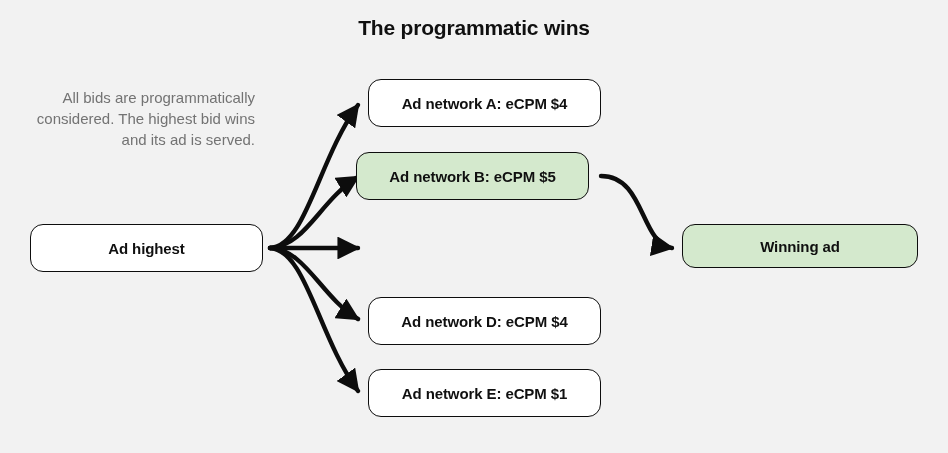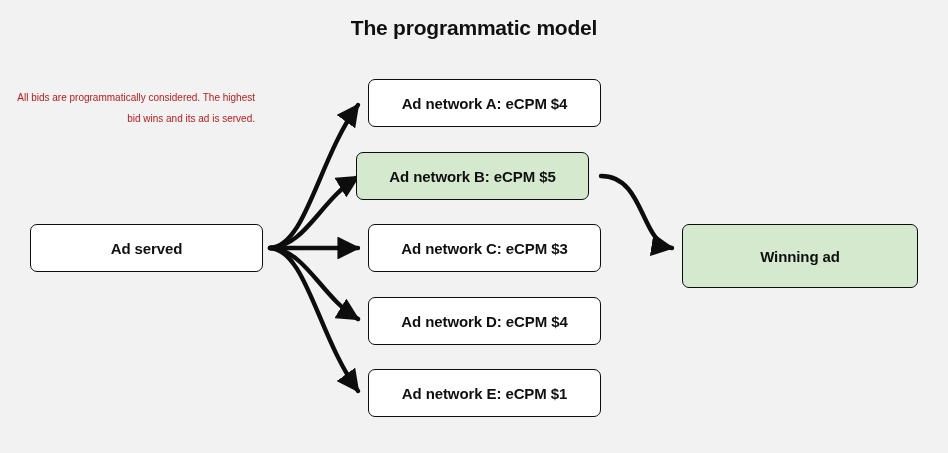--- a/index.html
+++ b/index.html
@@ -36,89 +36,86 @@
     font-weight: bold;
     color: #101010;
     letter-spacing: -0.2px;
   }
   .caption {
     position: absolute;
     left: 12px;
     top: 87px;
     width: 243px;
     text-align: right;
-    font-size: 10px;
+    font-size: 15px;
     line-height: 21px;
-    color: #b91c1c;
+    color: #737373;
   }
   .node {
     position: absolute;
     box-sizing: border-box;
     border: 1.6px solid #0d0d0d;
-    border-radius: 7px;
+    border-radius: 13px;
     background: #ffffff;
     display: flex;
     align-items: center;
     justify-content: center;
     font-size: 15px;
     font-weight: bold;
     color: #101010;
     letter-spacing: -0.1px;
   }
   .node.green {
     background: #d4e9cd;
   }
   #node-request   { left: 30px;  top: 224px; width: 233px; height: 48px; }
   #node-net-0     { left: 368px; top: 79px;  width: 233px; height: 48px; }
   #node-net-1     { left: 356px; top: 152px; width: 233px; height: 48px; }
   #node-net-2     { left: 368px; top: 224px; width: 233px; height: 48px; }
   #node-net-3     { left: 368px; top: 297px; width: 233px; height: 48px; }
   #node-net-4     { left: 368px; top: 369px; width: 233px; height: 48px; align-items: center; }
-  #node-winner    { left: 682px; top: 224px; width: 236px; height: 64px; }
+  #node-winner    { left: 682px; top: 224px; width: 236px; height: 44px; }
 </style>
 </head>
 <body>
 
 <div id="canvas">
 
-  <div class="title">The programmatic model</div>
+  <div class="title">The programmatic wins</div>
 
   <div class="caption">All bids are programmatically considered. The highest bid wins and its ad is served.</div>
 
   <svg id="arrow-layer" viewBox="0 0 948 453">
     <defs>
       <marker id="ah" viewBox="0 0 10 10" refX="9" refY="5" markerWidth="5.2" markerHeight="5.2" orient="auto-start-reverse">
         <path d="M 0 0 L 10 5 L 0 10 z" fill="#0d0d0d"></path>
       </marker>
     </defs>
 
     <path d="M 270 248 C 306 246 318 160 358 105" fill="none" stroke="#0d0d0d" stroke-width="4.4" stroke-linecap="round" marker-end="url(#ah)"></path>
     <path d="M 270 248 C 306 246 320 200 358 177" fill="none" stroke="#0d0d0d" stroke-width="4.4" stroke-linecap="round" marker-end="url(#ah)"></path>
     <path d="M 270 248 L 358 248" fill="none" stroke="#0d0d0d" stroke-width="4.4" stroke-linecap="round" marker-end="url(#ah)"></path>
     <path d="M 270 248 C 306 250 320 296 358 319" fill="none" stroke="#0d0d0d" stroke-width="4.4" stroke-linecap="round" marker-end="url(#ah)"></path>
     <path d="M 270 248 C 306 250 318 336 358 391" fill="none" stroke="#0d0d0d" stroke-width="4.4" stroke-linecap="round" marker-end="url(#ah)"></path>
 
     <path d="M 601 176 C 645 176 640 243 672 248" fill="none" stroke="#0d0d0d" stroke-width="4.4" stroke-linecap="round" marker-end="url(#ah)"></path>
   </svg>
 
   <div class="node" id="node-request">
-    <span>Ad served</span>
+    <span>Ad highest</span>
   </div>
 
   <div class="node" id="node-net-0">
     <span>Ad network A: eCPM $4</span>
   </div>
 
   <div class="node green" id="node-net-1">
     <span>Ad network B: eCPM $5</span>
   </div>
 
-  <div class="node" id="node-net-2">
-    <span>Ad network C: eCPM $3</span>
-  </div>
 
   <div class="node" id="node-net-3">
     <span>Ad network D: eCPM $4</span>
   </div>
 
   <div class="node" id="node-net-4">
     <span>Ad network E: eCPM $1</span>
   </div>
 
   <div class="node green" id="node-winner">

